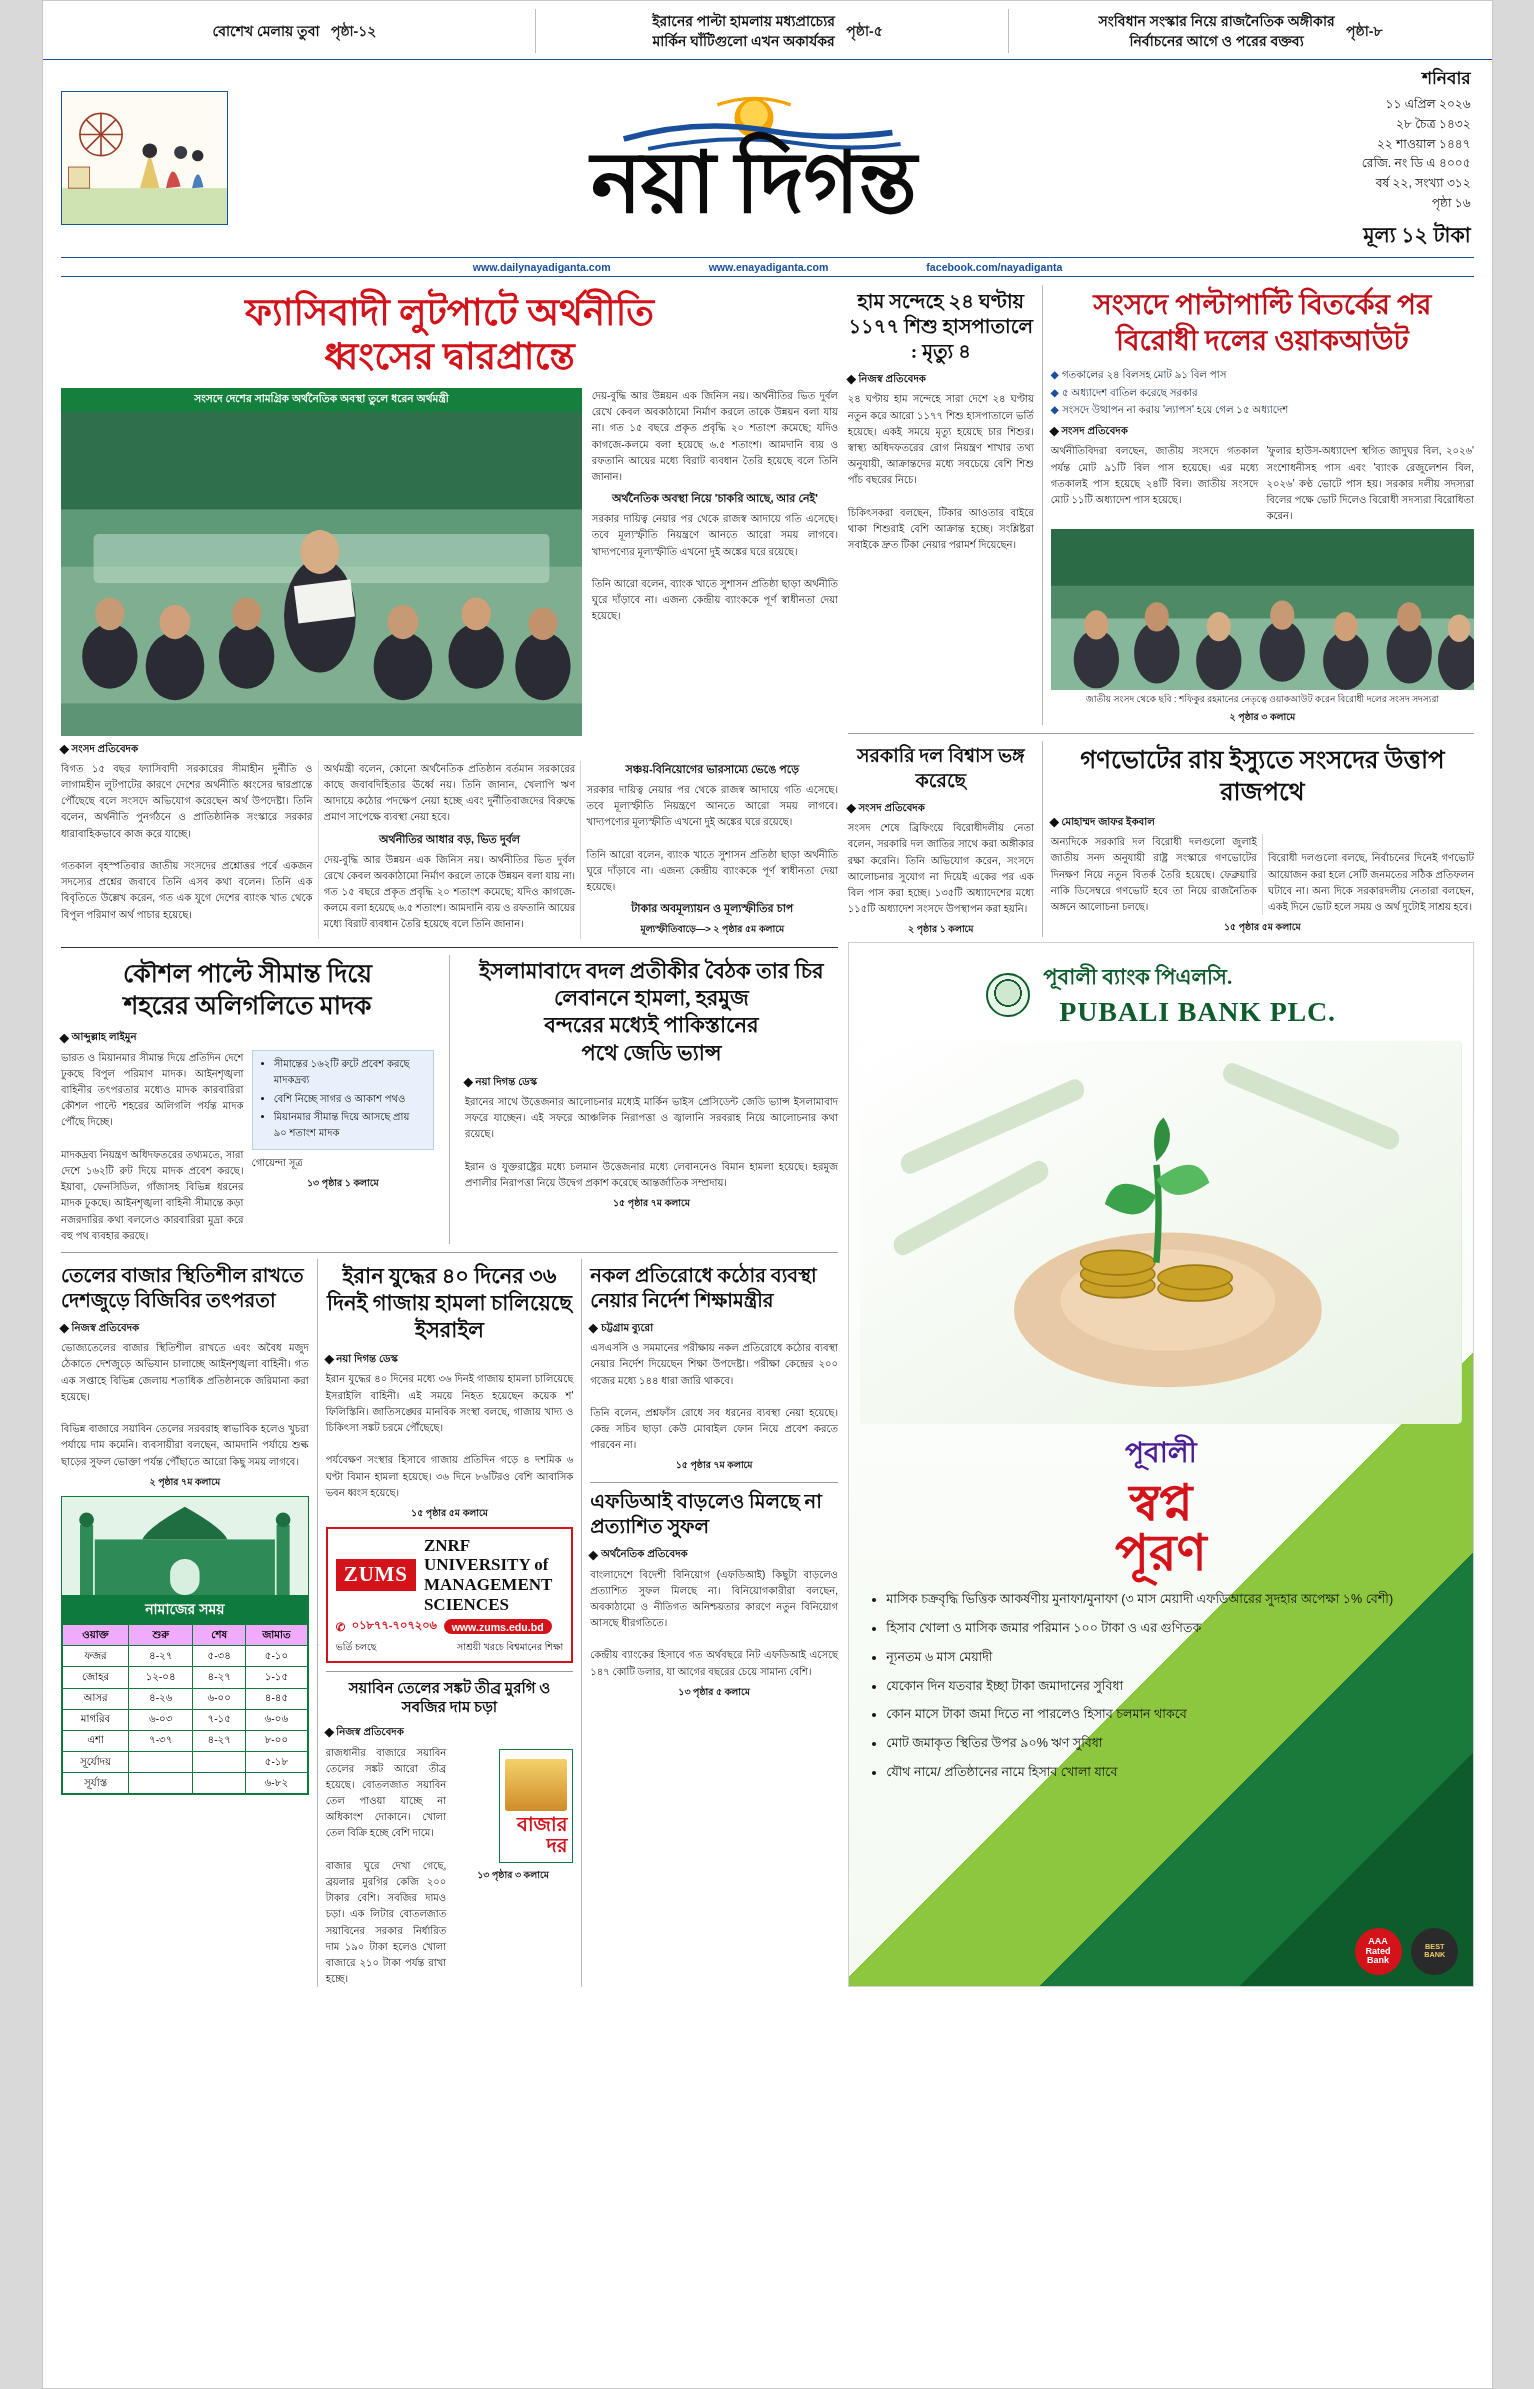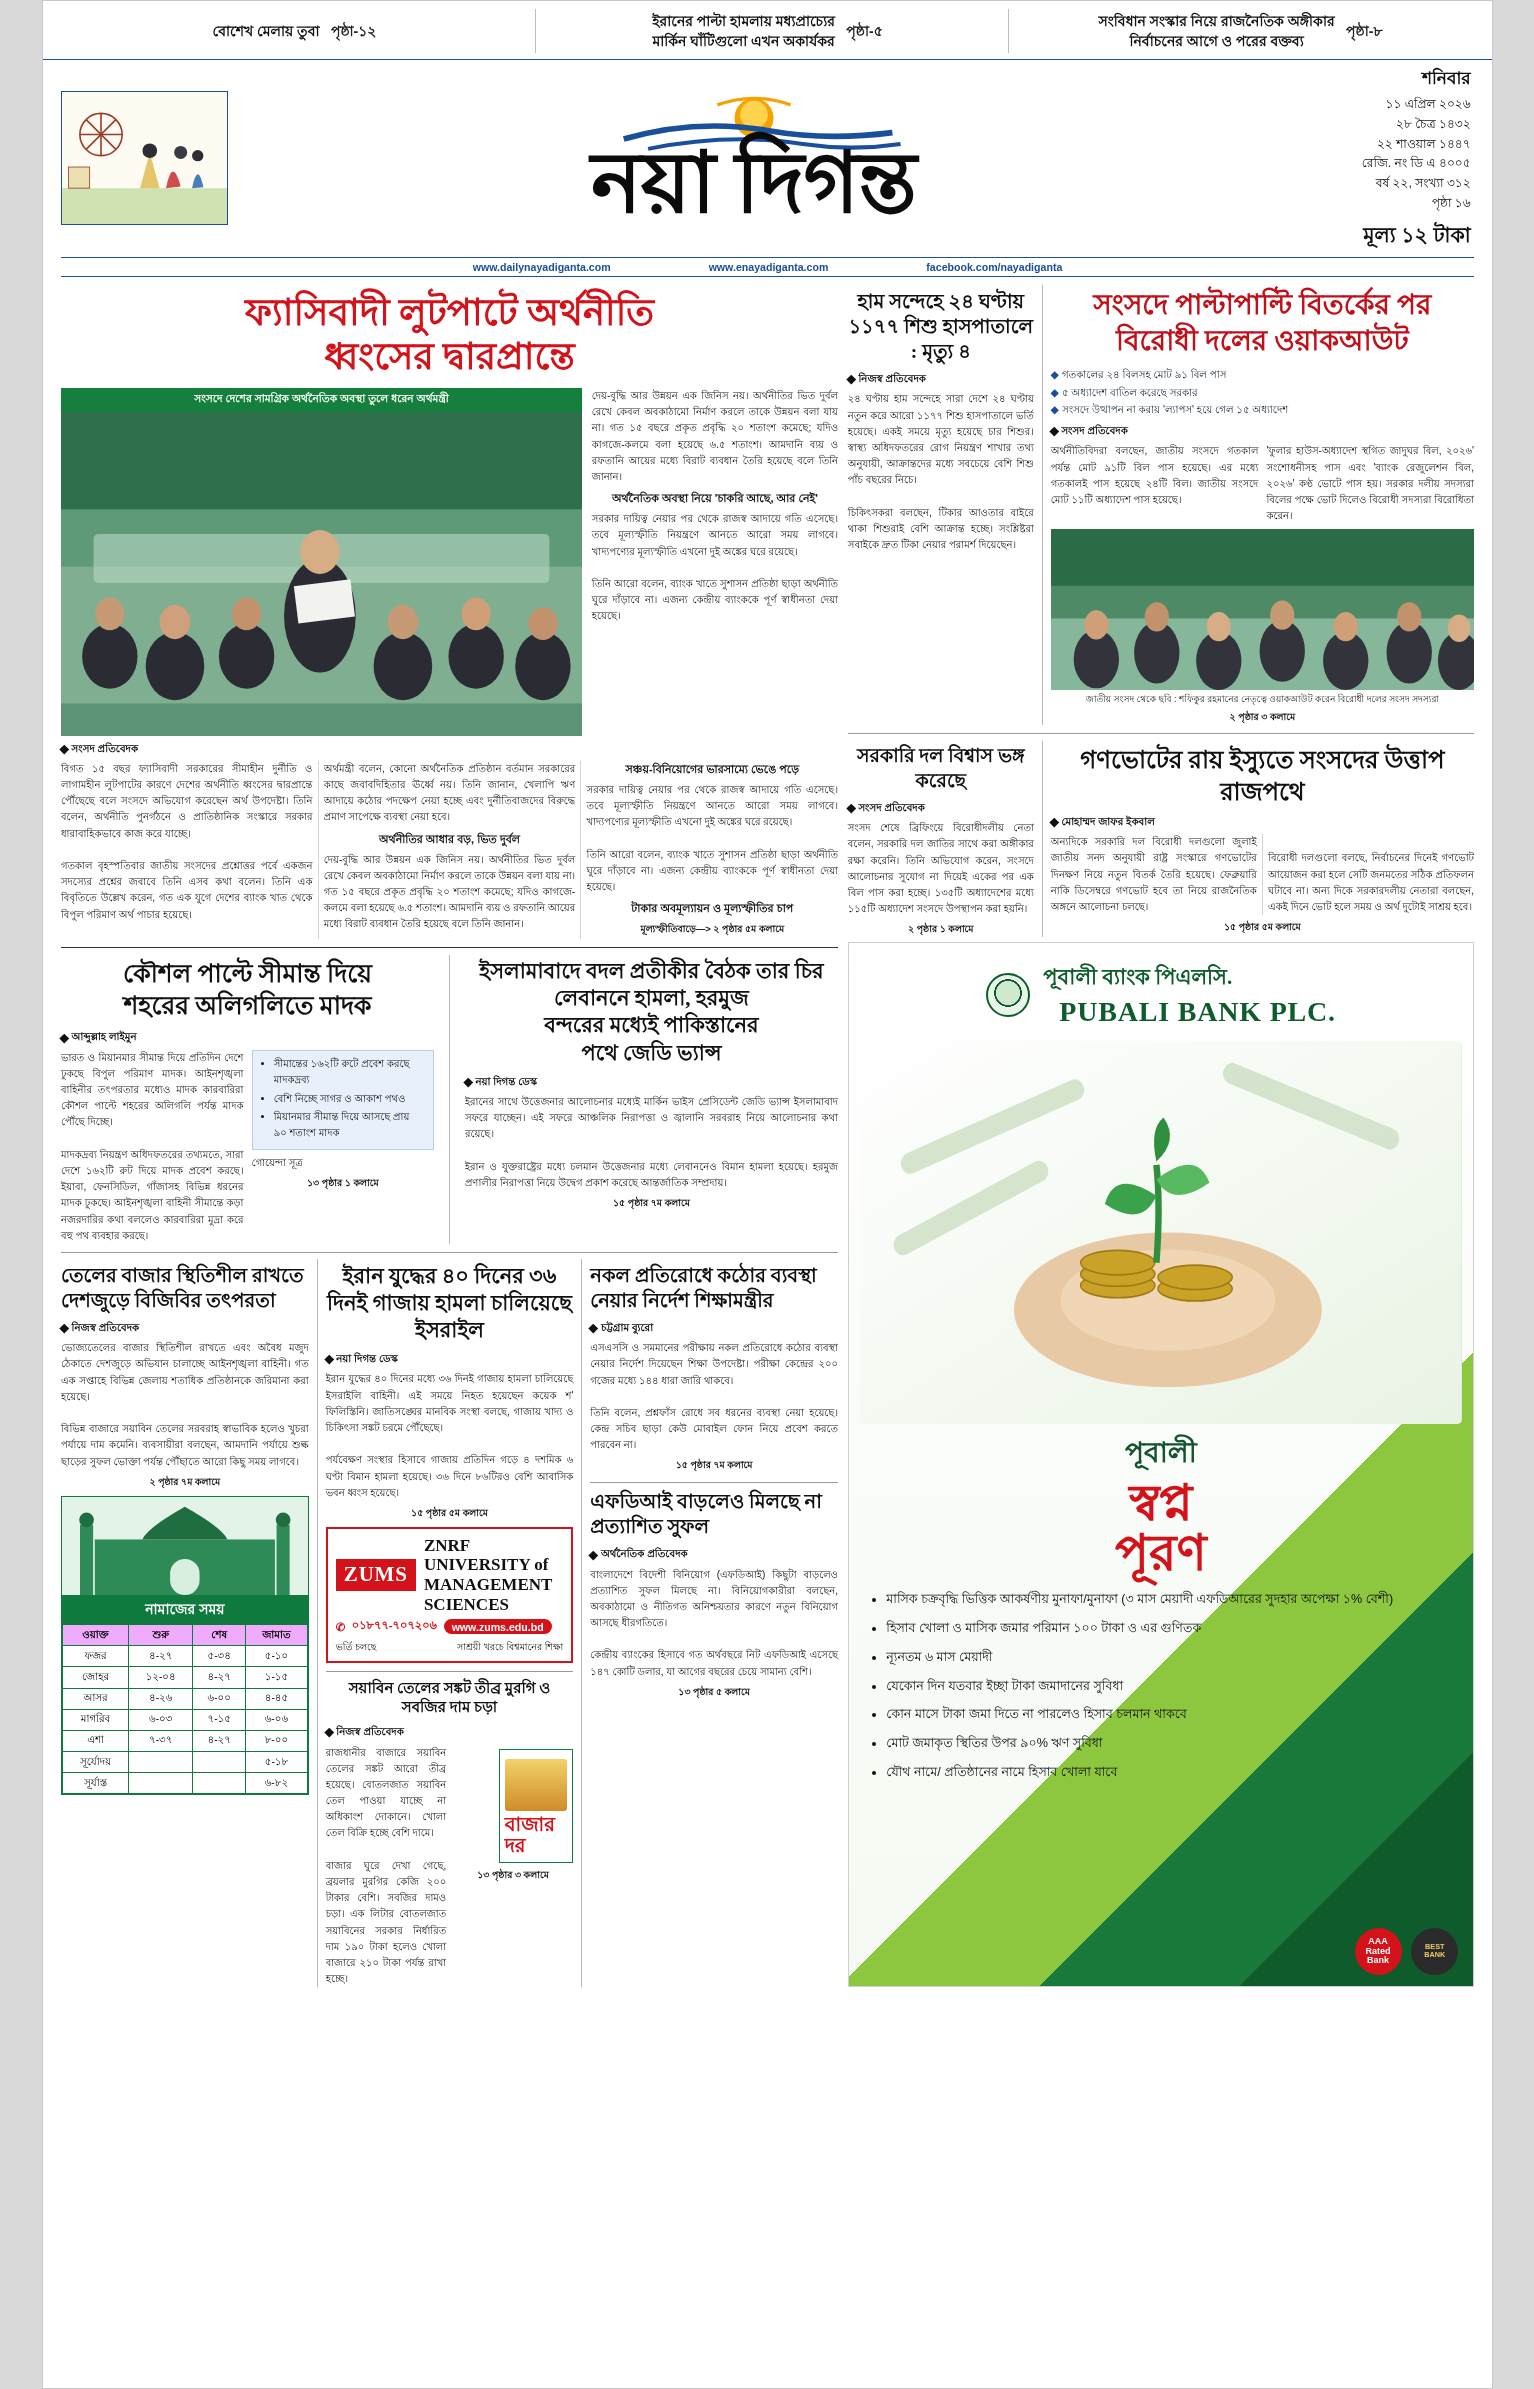--- a/index.html
+++ b/index.html
@@ -167,21 +167,21 @@
     background:#0f7a3d; color:#fff; text-align:center; font-size:14px;
     font-weight:bold; padding:2.4px;
   }
   .prayer table { width:100%; border-collapse:collapse; font-size:10.2px; }
   .prayer th, .prayer td {
     border:0.8px solid #0f7a3d; padding:1.6px 3.3px; text-align:center;
   }
   .prayer th { background:#f0abfc; font-weight:bold; }
 
   
-  .bazar { border:1.6px solid #0f7a3d; padding:4.9px; margin-top:4.9px; text-align:left;margin-left:46px; }
+  .bazar { border:1.6px solid #0f7a3d; padding:4.9px; margin-top:4.9px; text-align:right;margin-left:46px; }
   .bazar .hd {
     font-family:"Liberation Serif", serif; color:#d4121a; font-weight:bold; font-size:19.5px;
     line-height:1.1;
   }
   .bazar .veg { height:52px; background:linear-gradient(#f3d169,#cf8c2a); margin:3.3px 0; border-radius:2.4px; }
 
   
   .pubali {
     border:0.8px solid #cfcfcf; background:#ffffff; position:relative; overflow:hidden;
     flex:1 1 auto; min-height:961px; margin-top:4.9px;
@@ -212,21 +212,21 @@
     position:relative; height:383px; margin:4.9px 11.4px;
     background:
       radial-gradient(circle at 72% 30%, #cfe3c6 0 18%, rgba(255,255,255,0) 19%),
       linear-gradient(120deg,#eef6ea,#dfeeda 60%,#cfe6c8);
     border-radius:4.9px; overflow:hidden;
   }
   .pubali .slogan {
     position:relative; text-align:center; margin-top:6.5px;
     font-family:"Liberation Serif", serif; color:#d4121a;
   }
-  .pubali .slogan .s1 { font-size:28px; font-weight:bold; color:#14532d; }
+  .pubali .slogan .s1 { font-size:28px; font-weight:bold; color:#4c1d95; }
   .pubali .slogan .s2 { font-size:50px; font-weight:bold; line-height:1; }
   .pubali .feat {
     position:relative; margin:11.4px 19.5px 0 19.5px; font-size:12.6px; line-height:1.65; color:#111;
   }
   .pubali .feat li { margin-bottom:8.1px; }
   .pubali .feat ul { margin:0; padding-left:18px; }
   .pubali .badges {
     position:absolute; bottom:11.4px; right:14.7px; display:flex; gap:9.8px; align-items:center;
   }
   .pubali .badge-circle {

